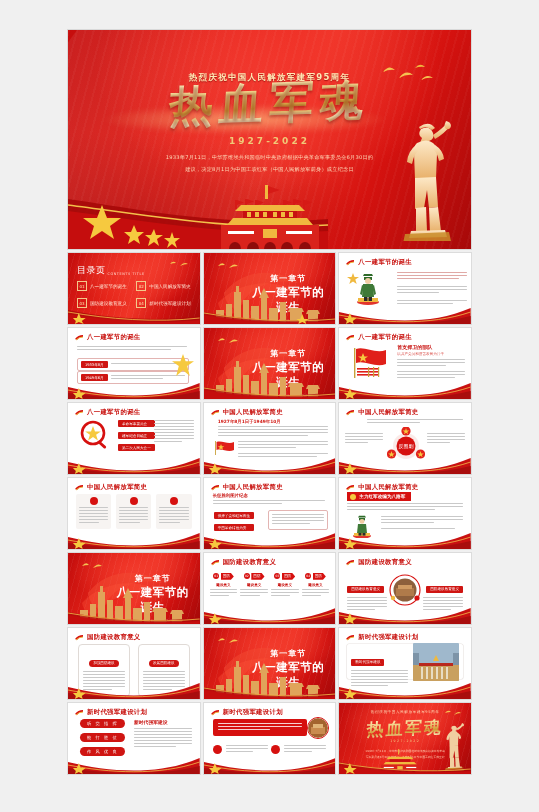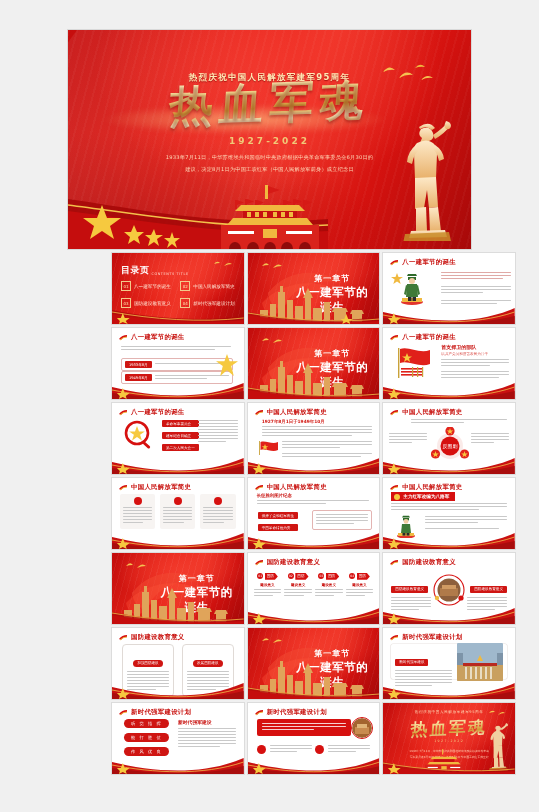--- a/index.html
+++ b/index.html
@@ -73,21 +73,21 @@
   .hero-ribbon svg{width:100%;height:100%;display:block;}
 
   
   .grid{
     position:absolute;left:0;top:223px;width:403px;
     display:grid;grid-template-columns:repeat(3,1fr);
     gap:4px 4px;
   }
   .slide{
     position:relative;width:100%;height:71px;overflow:hidden;
-    background:#fff;box-shadow:0 0 0 1px #dcdcdc;margin-left:44px;
+    background:#fff;box-shadow:0 0 0 1px #dcdcdc;
   }
   
   .slide.red{
     background:#d6100f;
     background-image:
       radial-gradient(ellipse 80% 80% at 52% 25%, #f23a2c 0%, rgba(242,58,44,0) 62%),
       linear-gradient(118deg,#c20c0c 0%,#e62419 38%,#ef3527 55%,#cf110f 76%,#a30808 100%);
   }
   .slide.red .rays{
     position:absolute;inset:0;
@@ -119,21 +119,21 @@
   .sec-c{font-size:3.2px;color:#ffc9b8;line-height:2.2;margin-top:3px;}
   .sec-ribbon{position:absolute;left:10px;top:10px;width:90px;height:55px;opacity:.95;}
   .sec-ribbon svg{width:100%;height:100%;display:block;}
   .city{position:absolute;left:8px;bottom:0;width:110px;height:40px;}
   .city svg{width:100%;height:100%;display:block;}
   .mini-birds{position:absolute;left:12px;top:7px;width:26px;height:12px;}
   .mini-birds svg{width:100%;height:100%;display:block;}
 
   
   .toc-title{position:absolute;left:9px;top:11px;display:flex;align-items:flex-end;gap:2px;}
-  .toc-title .zh{font-size:9px;font-weight:bold;color:#fff;letter-spacing:.5px;}
+  .toc-title .zh{font-size:9px;font-weight:normal;color:#fff;letter-spacing:.5px;}
   .toc-title .en{font-size:3.4px;color:#ffd2c6;letter-spacing:.6px;padding-bottom:1px;}
   .toc-items{position:absolute;left:9px;top:28px;right:9px;
     display:grid;grid-template-columns:1fr 1fr;gap:7px 8px;}
   .toc-it{display:flex;align-items:center;gap:3px;}
   .toc-it .num{
     width:8px;height:8px;flex:0 0 auto;border:.6px solid #f3c98a;color:#ffe7b0;
     font-size:4px;display:flex;align-items:center;justify-content:center;
   }
   .toc-it .lb{font-size:4.6px;color:#ffe9d8;white-space:nowrap;}
 

